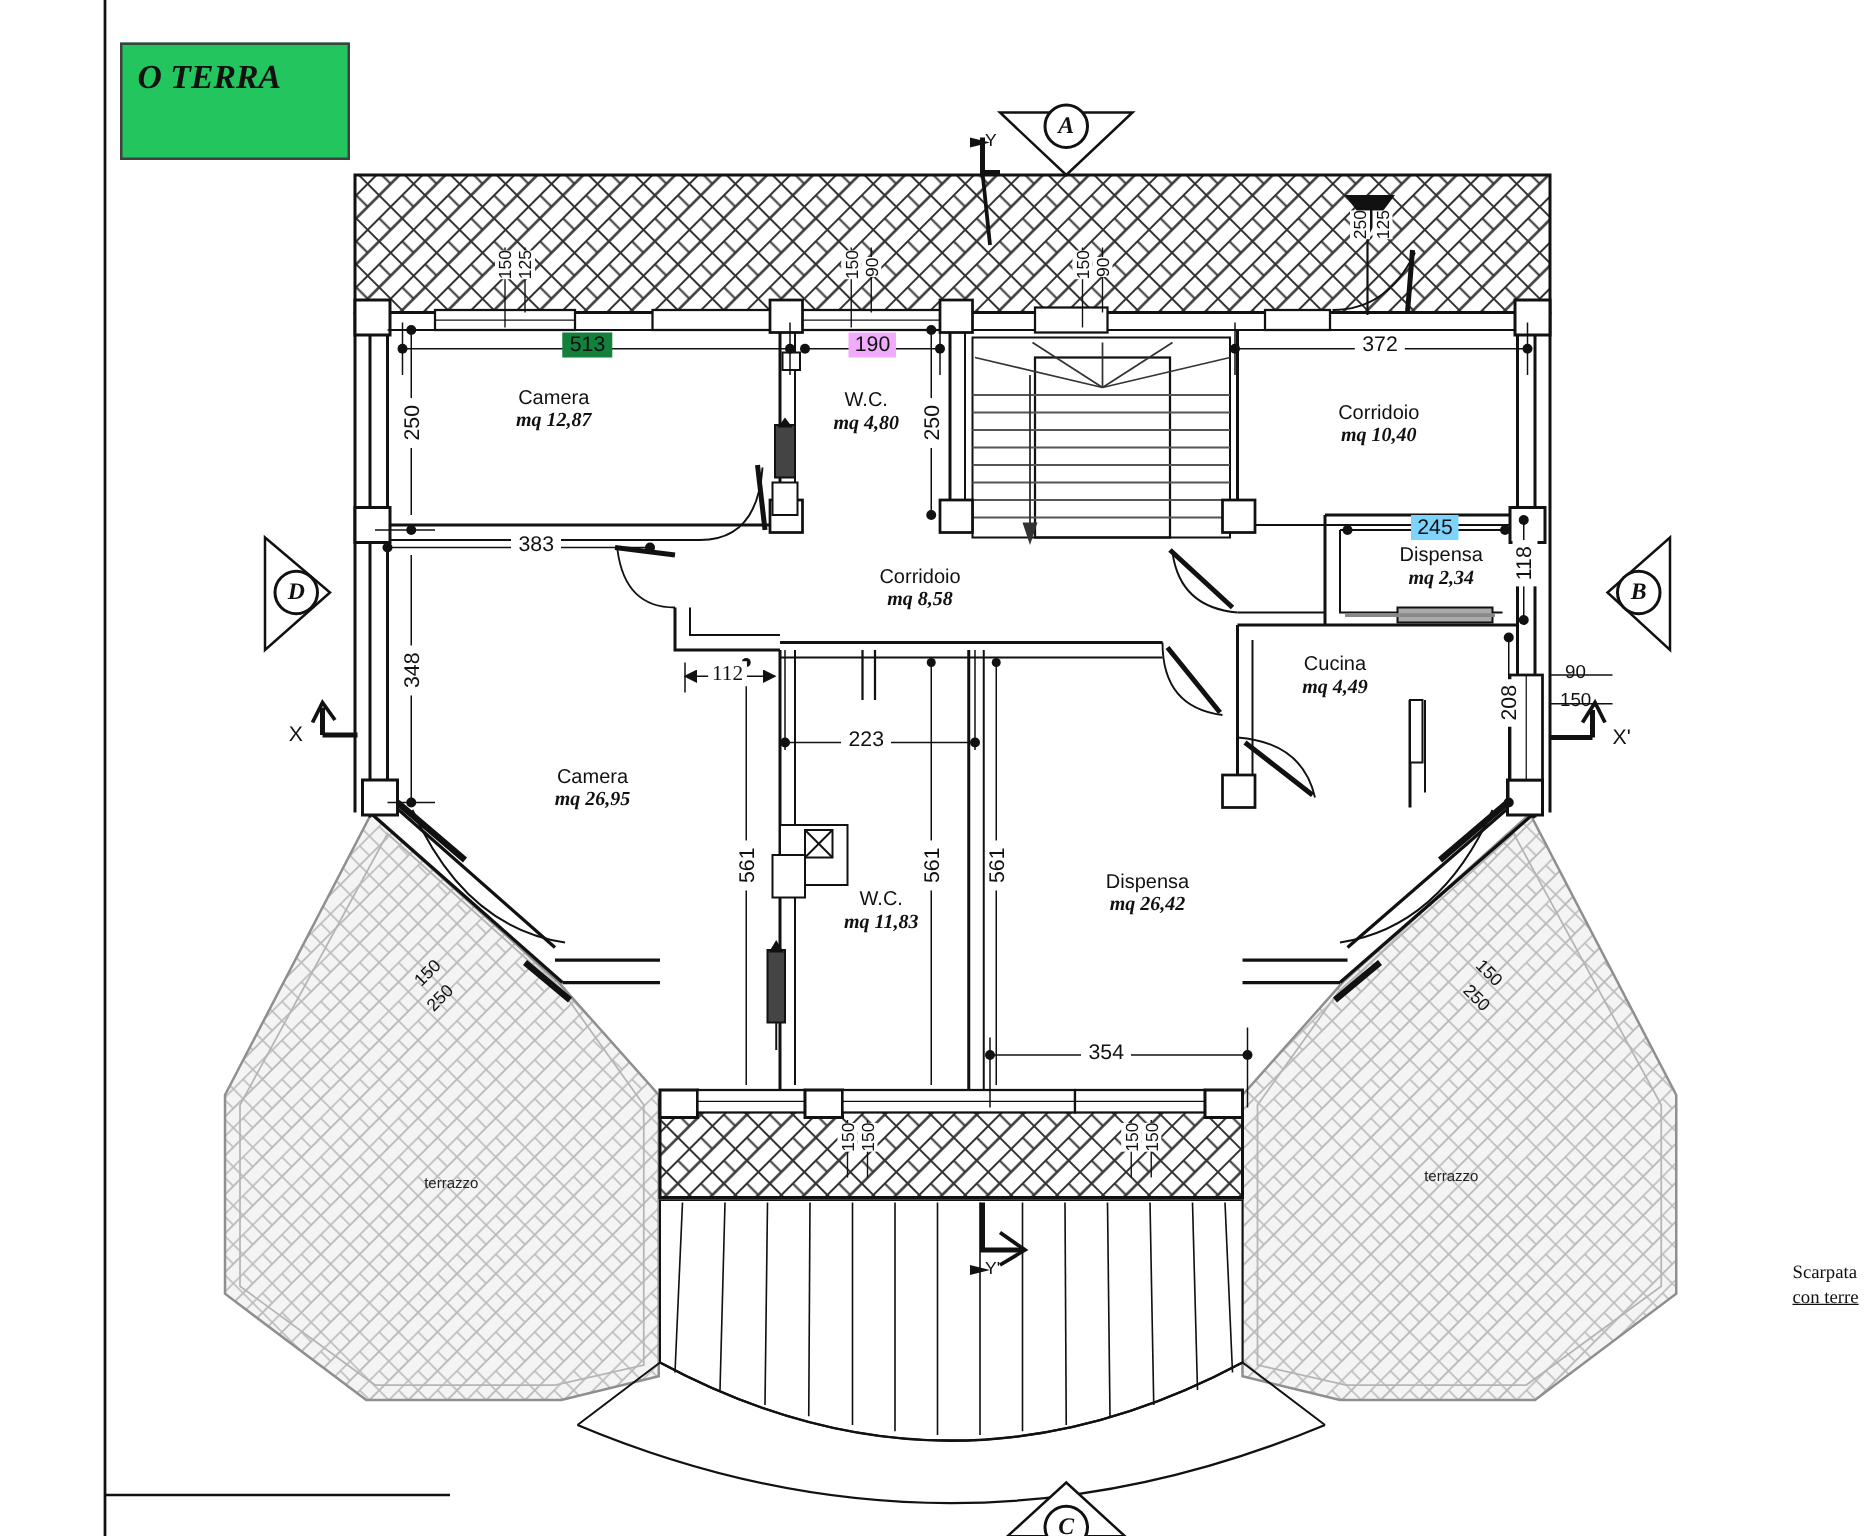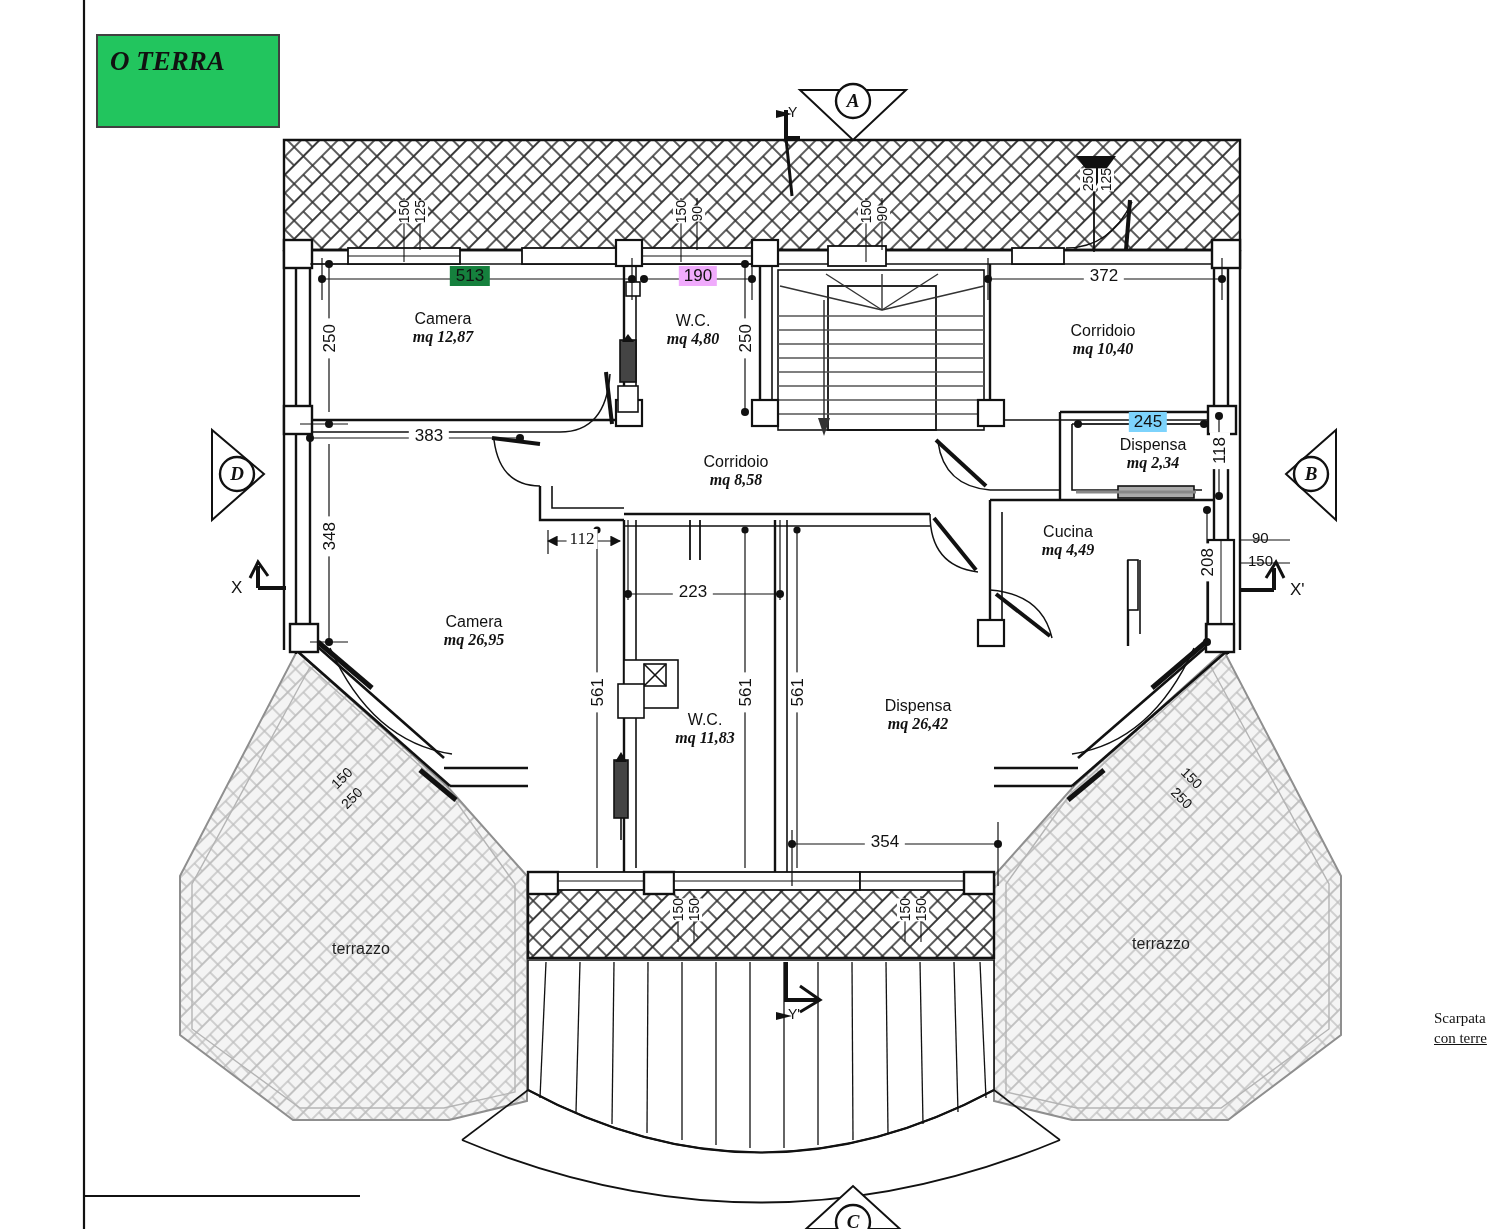--- a/index.html
+++ b/index.html
@@ -11,21 +11,21 @@
   .room-name{font-family:"Liberation Sans",sans-serif;font-size:16px;}
   .room-area{font-family:"Liberation Serif",serif;font-style:italic;font-weight:bold;font-size:16px;}
   .dim{position:absolute;font-family:"Liberation Sans",sans-serif;font-size:17px;color:#111;white-space:nowrap;}
   .dim-sm{font-size:14px;}
   .vert{writing-mode:vertical-rl;transform:rotate(180deg);}
   .marker-letter{font-family:"Liberation Serif",serif;font-style:italic;font-weight:bold;font-size:19px;}
   .title-box{position:absolute;border:2px solid #404040;background:#22c55e;}
   .title-text{font-family:"Liberation Serif",serif;font-style:italic;font-weight:bold;font-size:27px;color:#111;}
   .note{position:absolute;font-family:"Liberation Sans",sans-serif;font-size:15px;color:#111;line-height:1.35;white-space:nowrap;}
   .xlabel{position:absolute;font-family:"Liberation Sans",sans-serif;font-size:17px;color:#111;}
-  .terr{font-family:"Liberation Sans",sans-serif;font-size:16px;color:#222;}
+  .terr{font-family:"Liberation Sans",sans-serif;font-size:12px;color:#222;}
   .slash-dim{position:absolute;font-family:"Liberation Sans",sans-serif;font-size:15px;color:#111;white-space:nowrap;}
 </style>
 </head>
 <body>
 
 <div id="plan">
 
   <svg width="1500" height="1229" viewBox="0 0 1500 1229">
     <defs>
 

